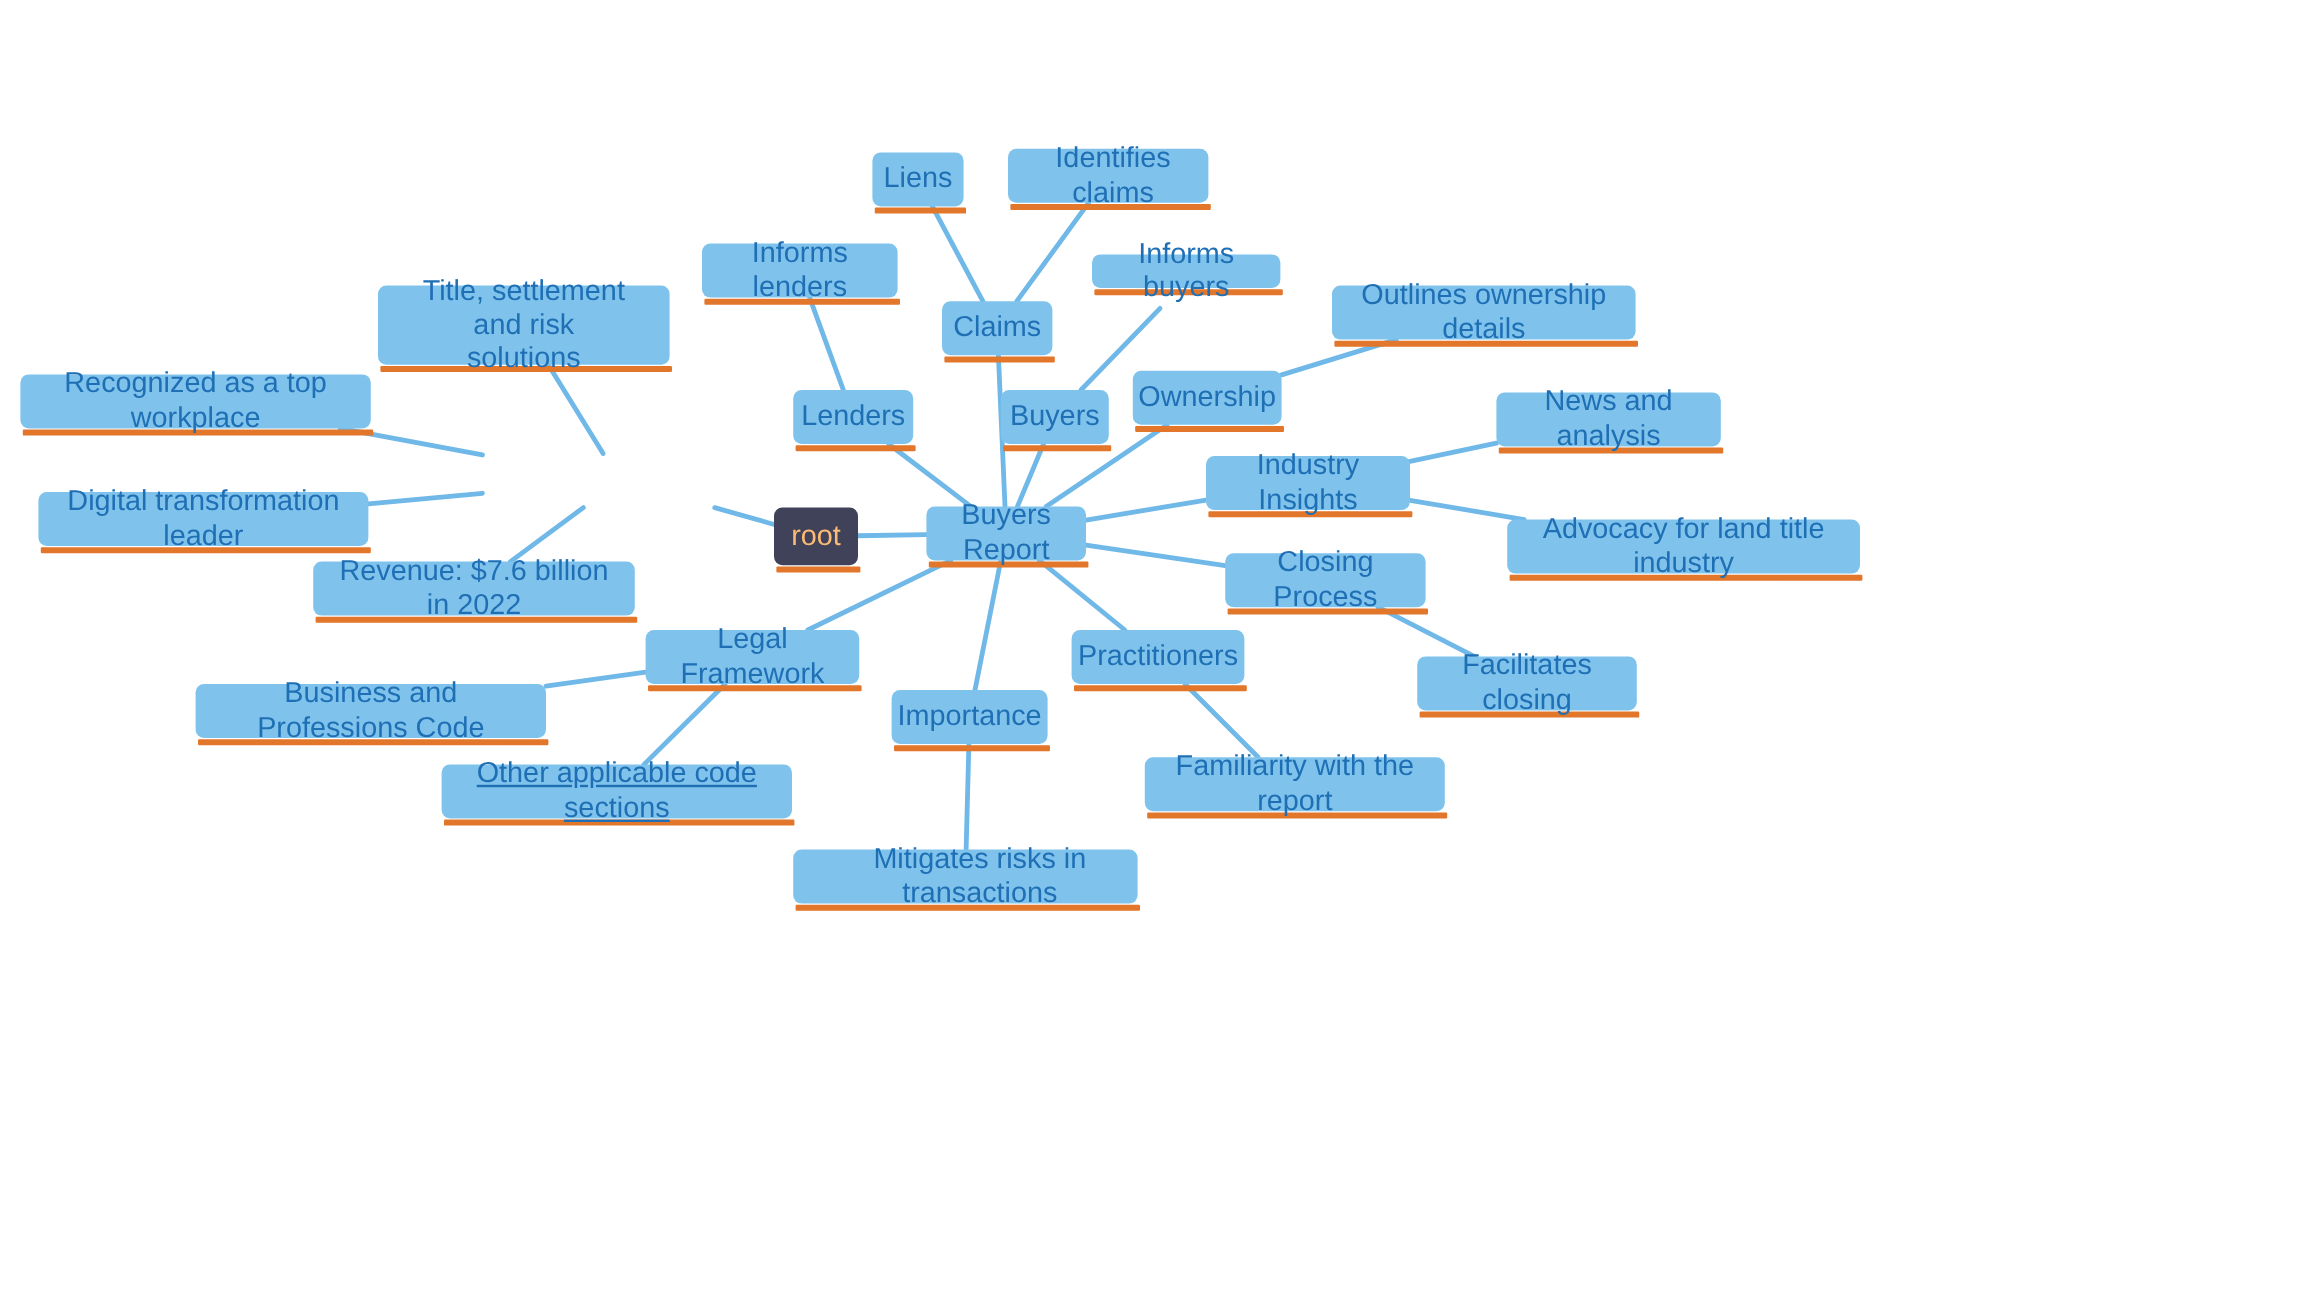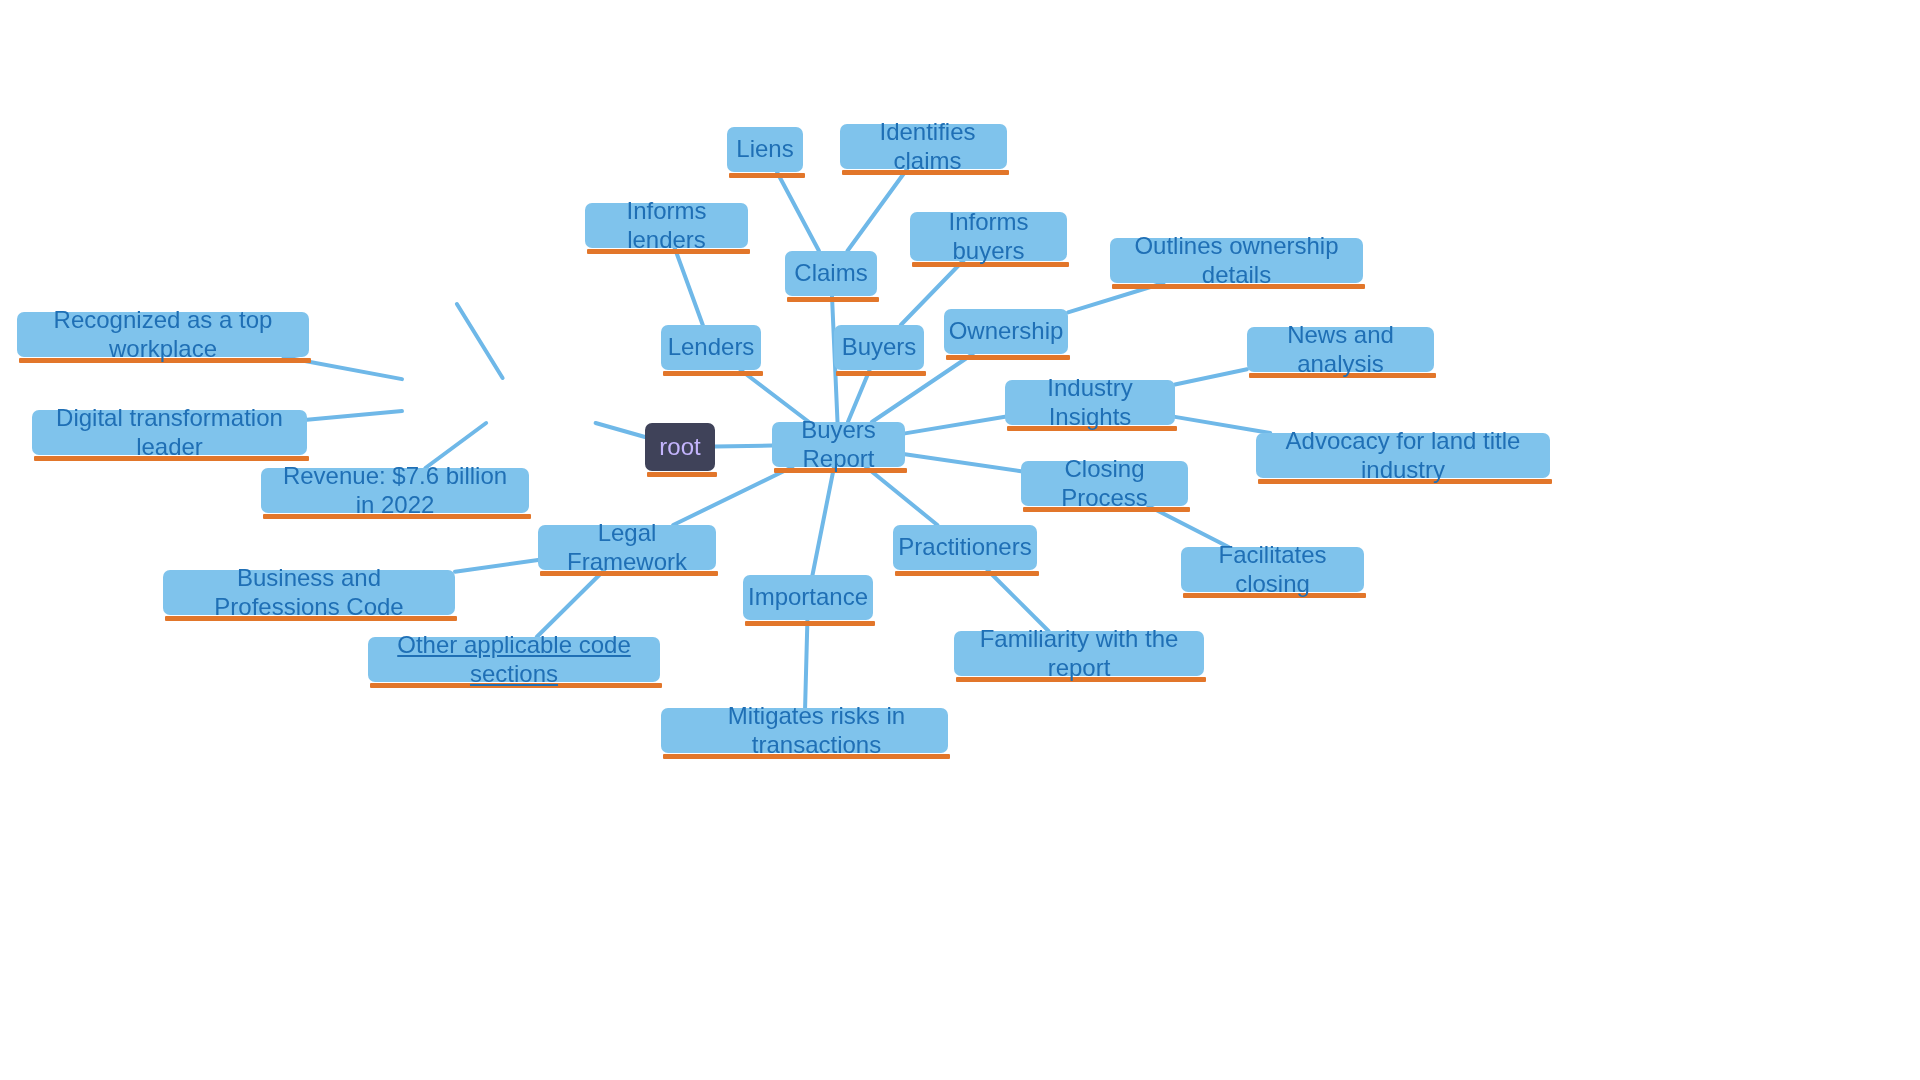--- a/index.html
+++ b/index.html
@@ -31,21 +31,21 @@
     position:absolute;
     left:2px;
     bottom:-6px;
     height:5px;
     width:100%;
     background:#E2762A;
     border-radius:1px;
   }
   .node.root{
     background:#3F4259;
-    color:#c4b5fd;
+    color:#fdba74;
     align-items:center;
   }
   .node .lbl{position:relative;z-index:2;}
 </style>
 </head>
 <body>
 
 <div id="canvas">
   <svg id="edges">
       <line x1="645" y1="437.04587155963304" x2="595.6129032258065" y2="423" stroke="#6FB8E8" stroke-width="4" stroke-linecap="round"></line>
@@ -71,30 +71,32 @@
       <line x1="866.1334951456311" y1="467" x2="937.3665048543689" y2="525" stroke="#6FB8E8" stroke-width="4" stroke-linecap="round"></line>
       <line x1="987.5" y1="570" x2="1048.5" y2="631" stroke="#6FB8E8" stroke-width="4" stroke-linecap="round"></line>
       <line x1="834.0147058823529" y1="467" x2="812.4852941176471" y2="575" stroke="#6FB8E8" stroke-width="4" stroke-linecap="round"></line>
       <line x1="807.4078947368421" y1="620" x2="805.0921052631579" y2="708" stroke="#6FB8E8" stroke-width="4" stroke-linecap="round"></line>
       <line x1="792.2985436893204" y1="467" x2="673.2014563106796" y2="525" stroke="#6FB8E8" stroke-width="4" stroke-linecap="round"></line>
       <line x1="538" y1="560.0943396226415" x2="455" y2="571.8396226415094" stroke="#6FB8E8" stroke-width="4" stroke-linecap="round"></line>
       <line x1="604.2991071428571" y1="570" x2="536.7008928571429" y2="637" stroke="#6FB8E8" stroke-width="4" stroke-linecap="round"></line>
     </svg>
 <div class="node root" style="left: 645px; top: 423px; width: 70px; height: 48px;"><span class="lbl">root</span><span class="underline"></span></div>
     <div class="node" style="left: 772px; top: 422px; width: 133px; height: 45px;"><span class="lbl">Buyers Report</span><span class="underline"></span></div>
+    <div class="node" style="left: 315px; top: 238px; width: 243px; height: 66px;"><span class="lbl">Title, settlement and risk
+solutions</span><span class="underline"></span></div>
     <div class="node" style="left: 17px; top: 312px; width: 292px; height: 45px;"><span class="lbl">Recognized as a top workplace</span><span class="underline"></span></div>
     <div class="node" style="left: 32px; top: 410px; width: 275px; height: 45px;"><span class="lbl">Digital transformation leader</span><span class="underline"></span></div>
     <div class="node" style="left: 261px; top: 468px; width: 268px; height: 45px;"><span class="lbl">Revenue: $7.6 billion in 2022</span><span class="underline"></span></div>
     <div class="node" style="left: 785px; top: 251px; width: 92px; height: 45px;"><span class="lbl">Claims</span><span class="underline"></span></div>
     <div class="node" style="left: 727px; top: 127px; width: 76px; height: 45px;"><span class="lbl">Liens</span><span class="underline"></span></div>
     <div class="node" style="left: 840px; top: 124px; width: 167px; height: 45px; padding-left: 24px;"><span class="lbl">Identifies claims</span><span class="underline"></span></div>
     <div class="node" style="left: 661px; top: 325px; width: 100px; height: 45px;"><span class="lbl">Lenders</span><span class="underline"></span></div>
     <div class="node" style="left: 585px; top: 203px; width: 163px; height: 45px;"><span class="lbl">Informs lenders</span><span class="underline"></span></div>
     <div class="node" style="left: 834px; top: 325px; width: 90px; height: 45px;"><span class="lbl">Buyers</span><span class="underline"></span></div>
-    <div class="node" style="left: 910px; top: 212px; width: 157px; height: 49px;"><span class="lbl">Informs buyers</span><span class="underline"></span></div>
+    <div class="node" style="left: 910px; top: 212px; width: 157px; height: 28px;"><span class="lbl">Informs buyers</span><span class="underline"></span></div>
     <div class="node" style="left: 944px; top: 309px; width: 124px; height: 45px;"><span class="lbl">Ownership</span><span class="underline"></span></div>
     <div class="node" style="left: 1110px; top: 238px; width: 253px; height: 45px;"><span class="lbl">Outlines ownership details</span><span class="underline"></span></div>
     <div class="node" style="left: 1005px; top: 380px; width: 170px; height: 45px;"><span class="lbl">Industry Insights</span><span class="underline"></span></div>
     <div class="node" style="left: 1247px; top: 327px; width: 187px; height: 45px;"><span class="lbl">News and analysis</span><span class="underline"></span></div>
     <div class="node" style="left: 1256px; top: 433px; width: 294px; height: 45px;"><span class="lbl">Advocacy for land title industry</span><span class="underline"></span></div>
     <div class="node" style="left: 1021px; top: 461px; width: 167px; height: 45px;"><span class="lbl">Closing Process</span><span class="underline"></span></div>
     <div class="node" style="left: 1181px; top: 547px; width: 183px; height: 45px;"><span class="lbl">Facilitates closing</span><span class="underline"></span></div>
     <div class="node" style="left: 893px; top: 525px; width: 144px; height: 45px;"><span class="lbl">Practitioners</span><span class="underline"></span></div>
     <div class="node" style="left: 954px; top: 631px; width: 250px; height: 45px;"><span class="lbl">Familiarity with the report</span><span class="underline"></span></div>
     <div class="node" style="left: 743px; top: 575px; width: 130px; height: 45px;"><span class="lbl">Importance</span><span class="underline"></span></div>

